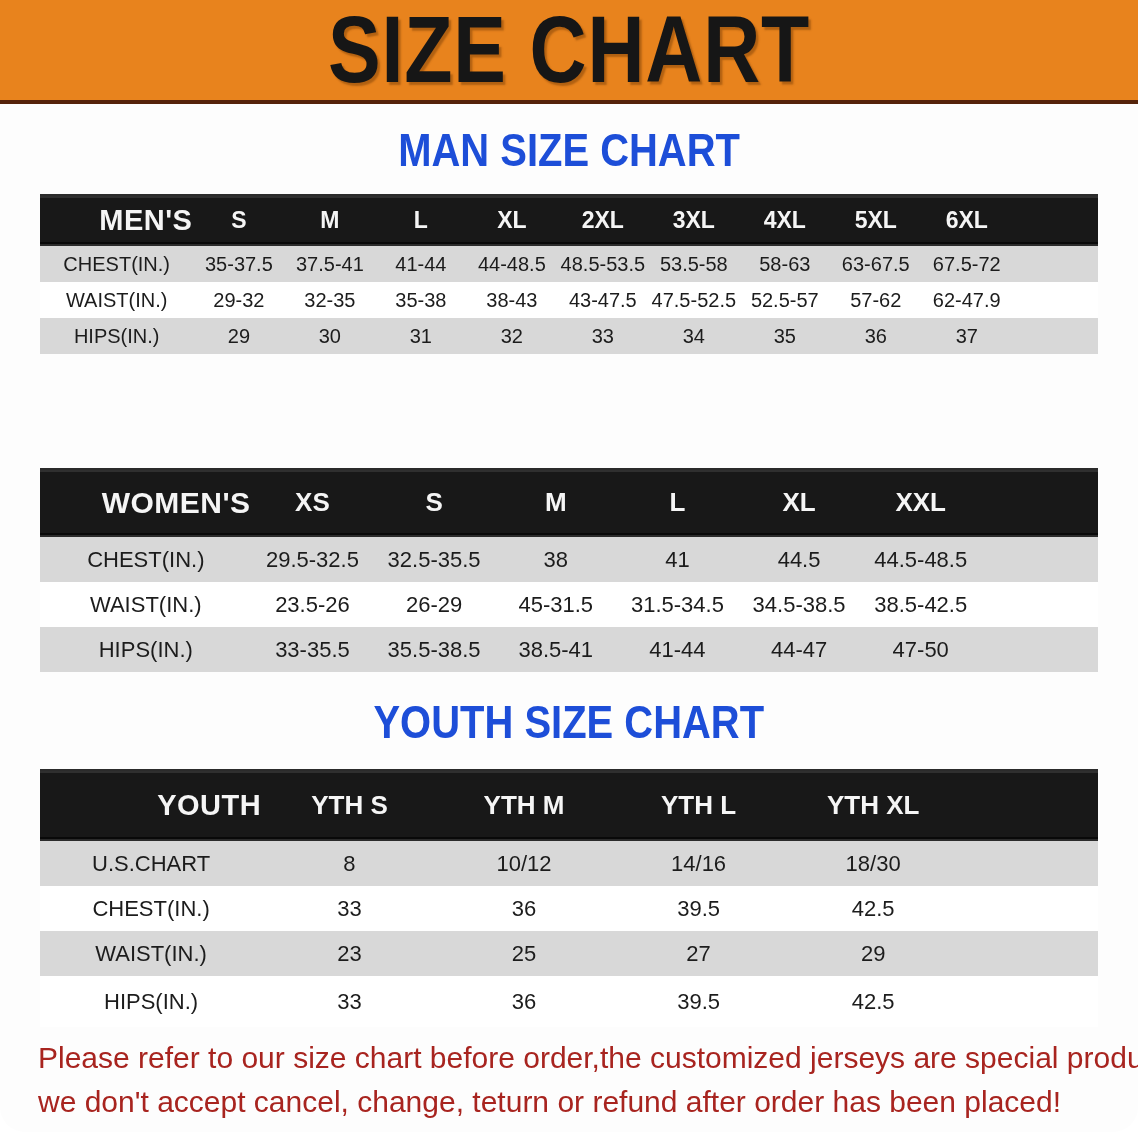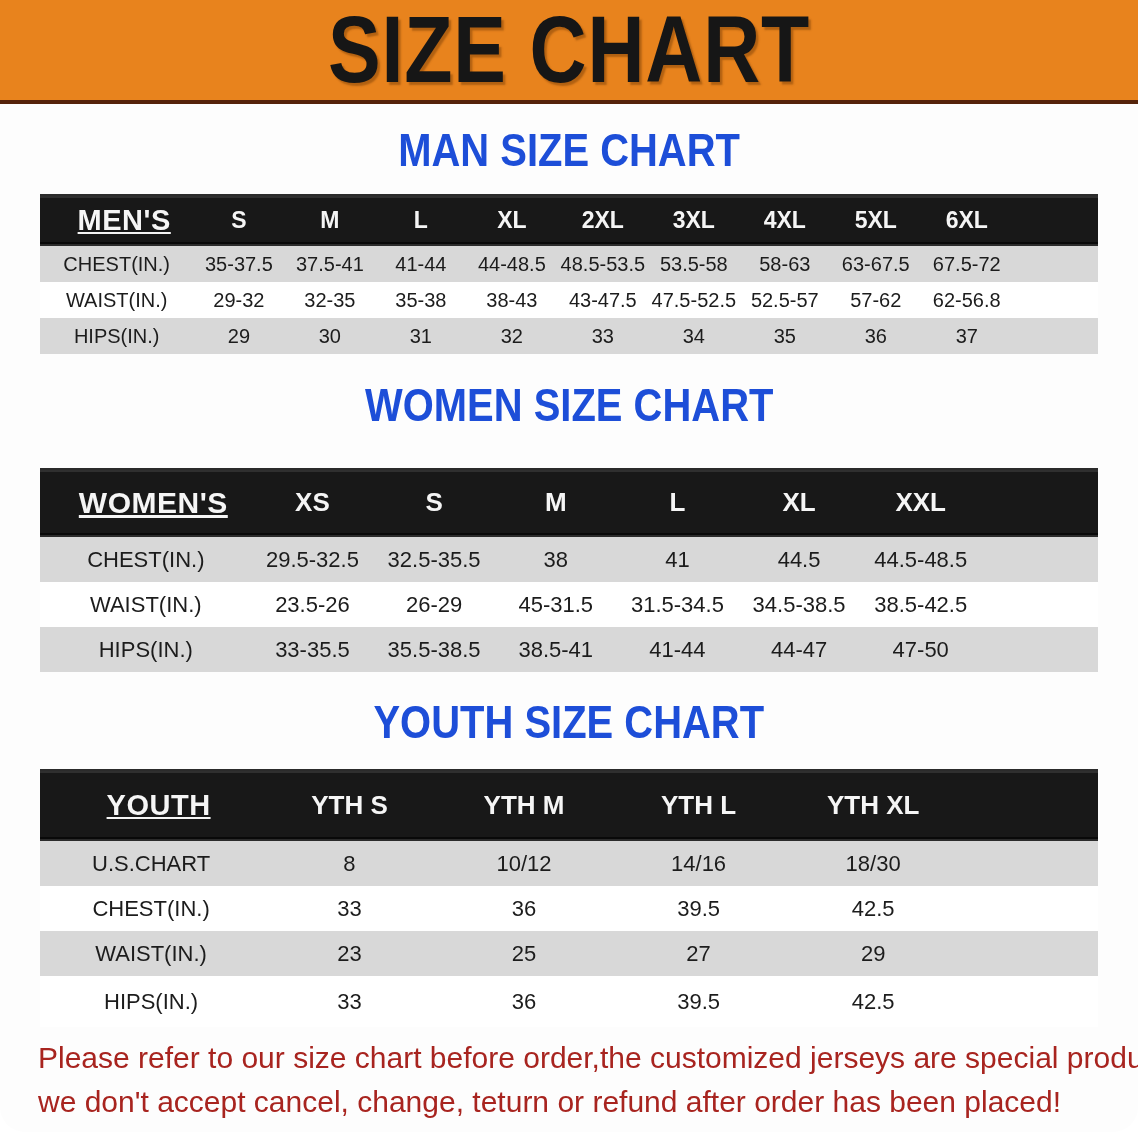--- a/index.html
+++ b/index.html
@@ -23,21 +23,21 @@
 
   
   .size-table{position:absolute;left:40px;width:1058px;border-collapse:collapse;table-layout:fixed;}
   #man-table{top:194px;}
   #women-table{top:452px;margin-top:16px;}
   #youth-table{top:769px;}
 
   .size-table th{background:#181818;color:#f5f5f5;font-weight:600;text-align:center;
           box-shadow:inset 0 2px 0 rgba(255,255,255,0.10), inset 0 -2px 0 rgba(0,0,0,0.6);
           border-top:2px solid #2b2b2b;border-bottom:2px solid #2b2b2b;}
-  .size-table th.corner{text-align:center;padding-left:16px;font-weight:800;letter-spacing:0.5px;text-decoration:underline;}
+  .size-table th.corner{text-align:right;padding-left:16px;font-weight:800;letter-spacing:0.5px;}
 
   #man-table th{height:46px;font-size:23px;}
   #man-table th.corner{font-size:29px;}
   #women-table th{height:63px;font-size:26px;}
   #women-table th.corner{font-size:30px;}
   #youth-table th{height:66px;font-size:26px;}
   #youth-table th.corner{font-size:29px;}
 
   .size-table td{text-align:center;color:#1c1c1c;font-weight:400;}
   #man-table td{height:34px;font-size:20px;}
@@ -113,42 +113,39 @@
       <tr class="plain">
         <td class="row-label">WAIST(IN.)</td>
         <td>29-32</td>
         <td>32-35</td>
         <td>35-38</td>
         <td>38-43</td>
         <td>43-47.5</td>
         <td>47.5-52.5</td>
         <td>52.5-57</td>
         <td>57-62</td>
-        <td>62-56.8</td>
+        <td>62-47.9</td>
         <td></td>
       </tr>
       <tr class="alt">
         <td class="row-label">HIPS(IN.)</td>
         <td>29</td>
         <td>30</td>
         <td>31</td>
         <td>32</td>
         <td>33</td>
         <td>34</td>
         <td>35</td>
         <td>36</td>
         <td>37</td>
         <td></td>
       </tr>
     </tbody>
   </table>
 
-  <div class="section-heading" id="heading-women">
-    <span>WOMEN SIZE CHART</span>
-  </div>
 
   <table class="size-table" id="women-table">
     <colgroup>
       <col style="width:20%">
         <col style="width:11.5%">
         <col style="width:11.5%">
         <col style="width:11.5%">
       <col style="width:11.5%">
         <col style="width:11.5%">
         <col style="width:11.5%">

